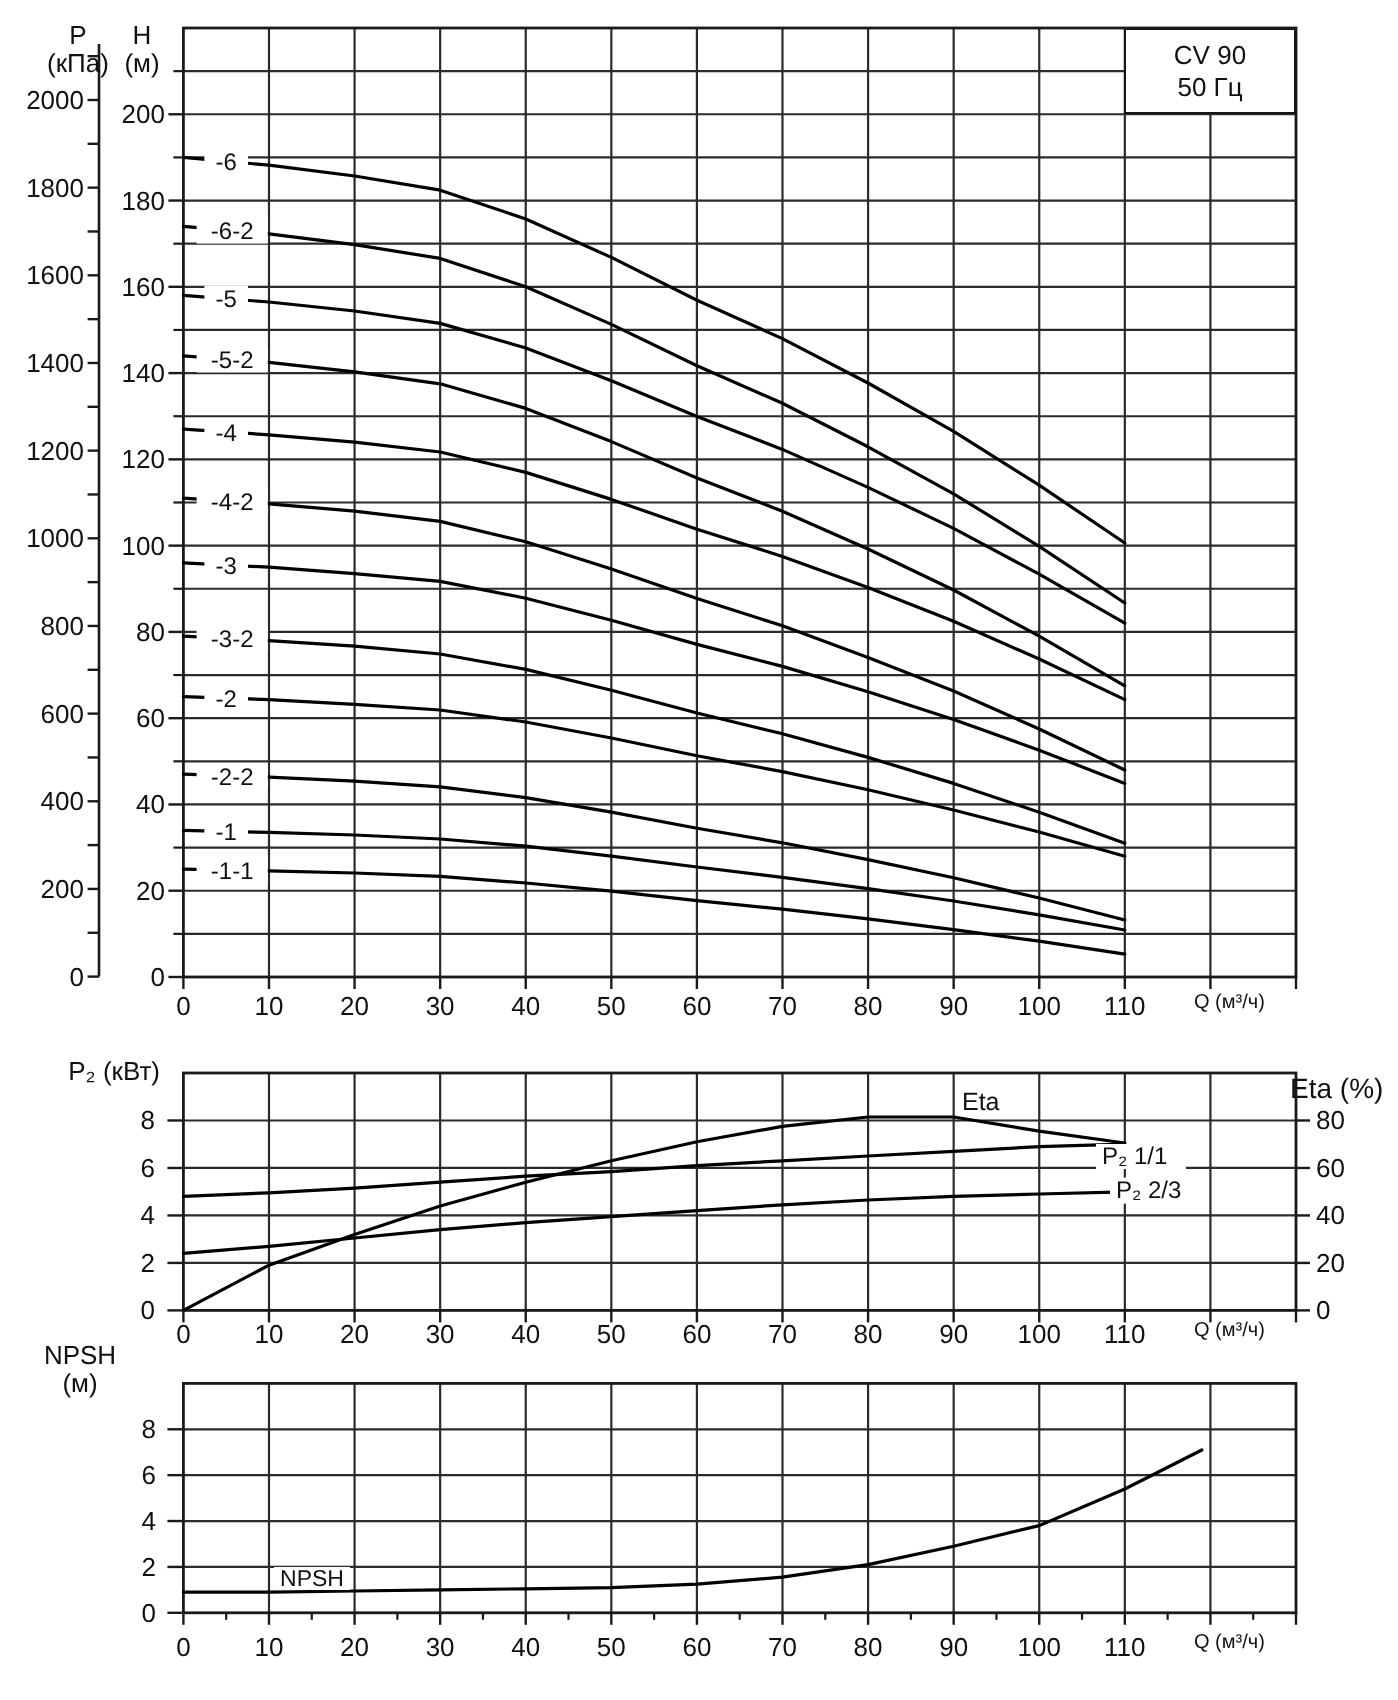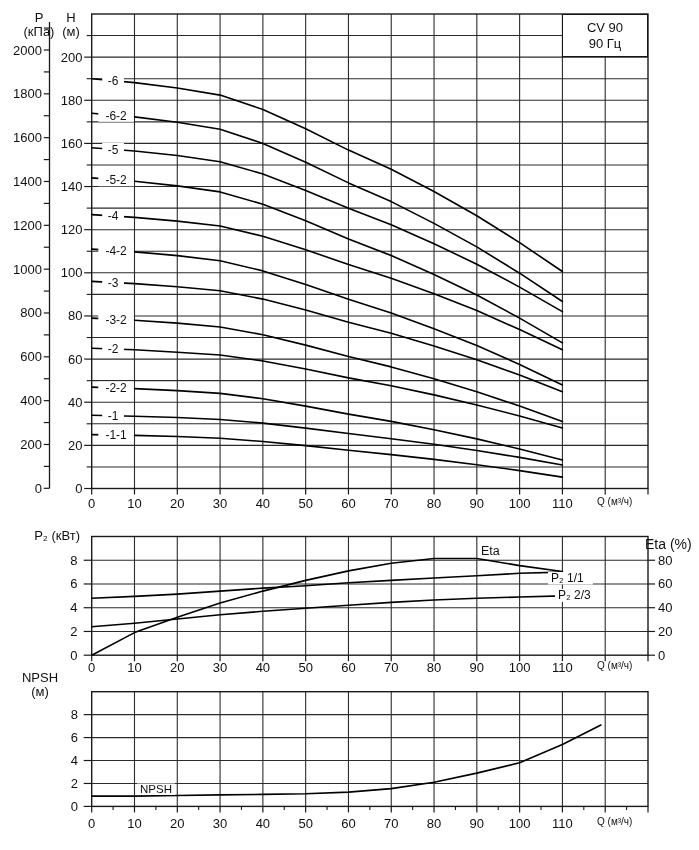--- a/index.html
+++ b/index.html
@@ -352,16 +352,16 @@
 
   <div class="axis-title" style="left:17px;top:671px;width:46px;line-height:13.5px;">
     <span>NPSH</span>
     <span>(м)</span>
   </div>
 
   <div class="qlabel" style="left:597px;top:816px;">Q (м³/ч)</div>
 
   <div id="inset-box">
     <span>CV 90</span>
-    <span>90 Гц</span>
+    <span>50 Гц</span>
   </div>
 
 </div>
 
 </body></html>

